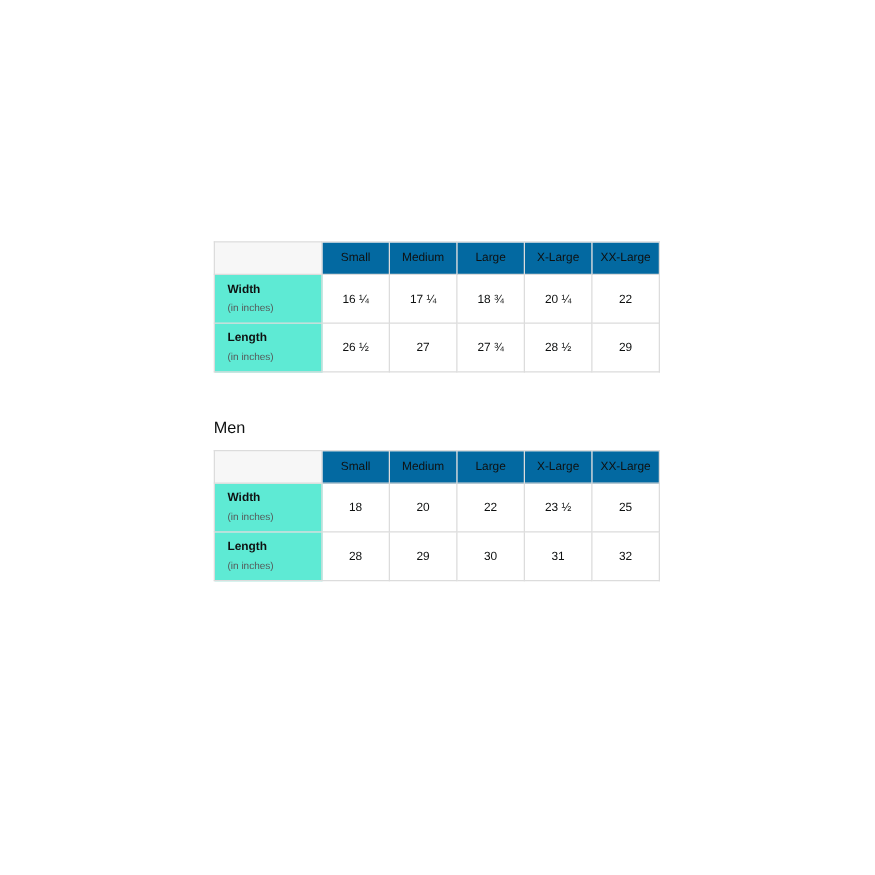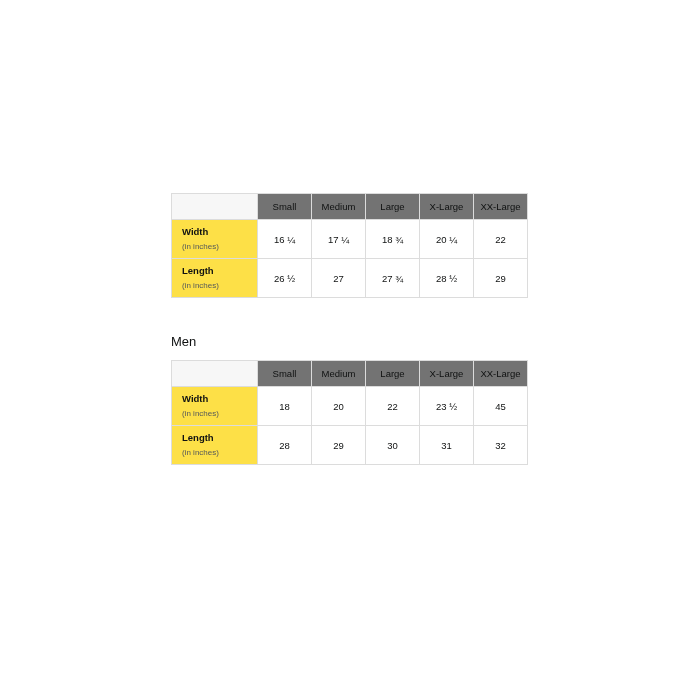--- a/index.html
+++ b/index.html
@@ -51,31 +51,31 @@
     border: 1px solid #dcdcdc;
     padding: 0;
     text-align: center;
     vertical-align: middle;
     font-weight: normal;
   }
   table.size-table thead th {
     height: 25px;
     font-size: 9.5px;
     color: #0f1111;
-    background: #737373;
+    background: #0369a1;
   }
   table.size-table thead th.corner {
     background: #f7f7f7;
     border-right: 1px solid #dcdcdc;
   }
   table.size-table tbody td {
     height: 38px;
   }
   table.size-table tbody th.rowhead {
-    background: #fde047;
+    background: #5eead4;
     text-align: left;
     padding: 0 0 0 10px;
     height: 38px;
     line-height: 1.25;
   }
   .rowhead .rh-label {
     display: block;
     font-weight: bold;
     font-size: 9.5px;
     color: #0f1111;
@@ -171,21 +171,21 @@
         <tbody>
           <tr>
             <th class="rowhead">
               <span class="rh-label">Width</span>
               <span class="rh-sub">(in inches)</span>
             </th>
             <td>18</td>
             <td>20</td>
             <td>22</td>
             <td>23 ½</td>
-            <td>45</td>
+            <td>25</td>
           </tr>
           <tr>
             <th class="rowhead">
               <span class="rh-label">Length</span>
               <span class="rh-sub">(in inches)</span>
             </th>
             <td>28</td>
             <td>29</td>
             <td>30</td>
             <td>31</td>

